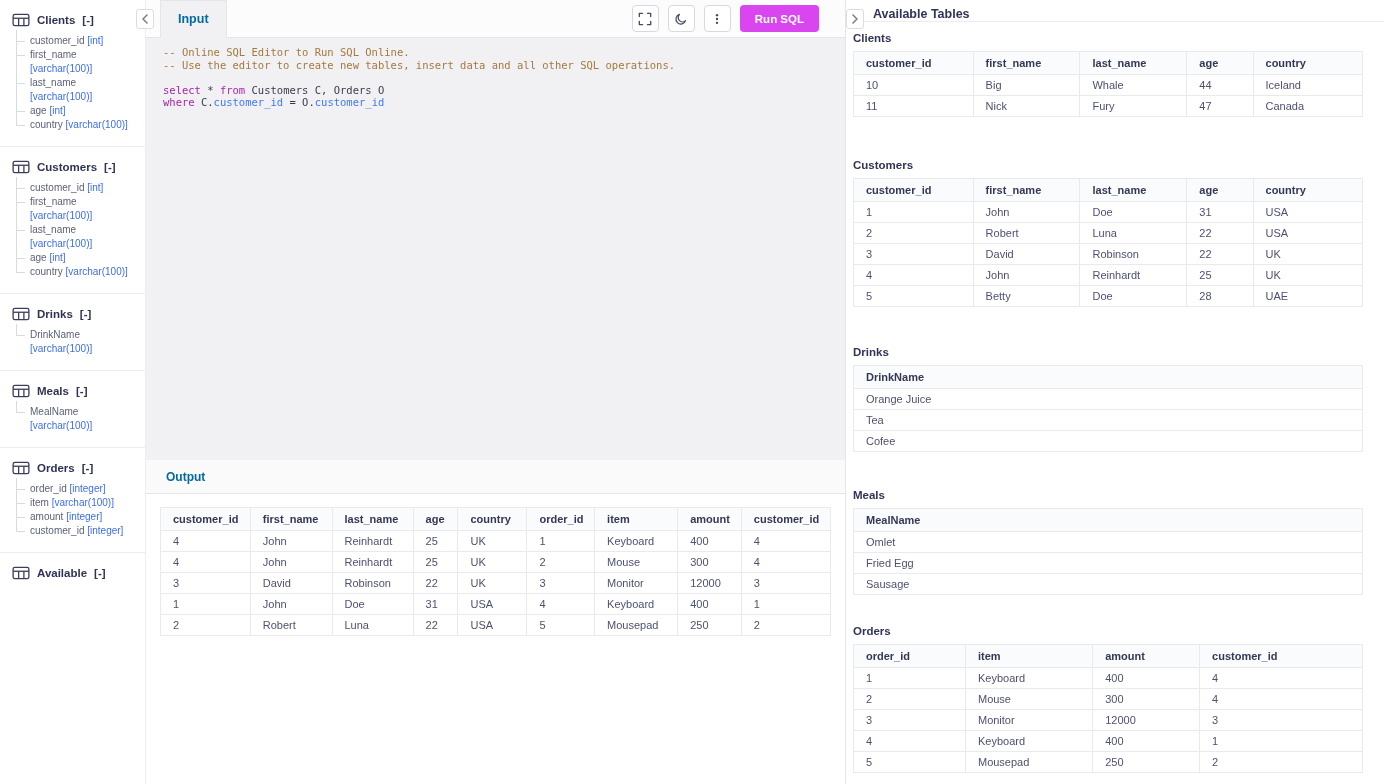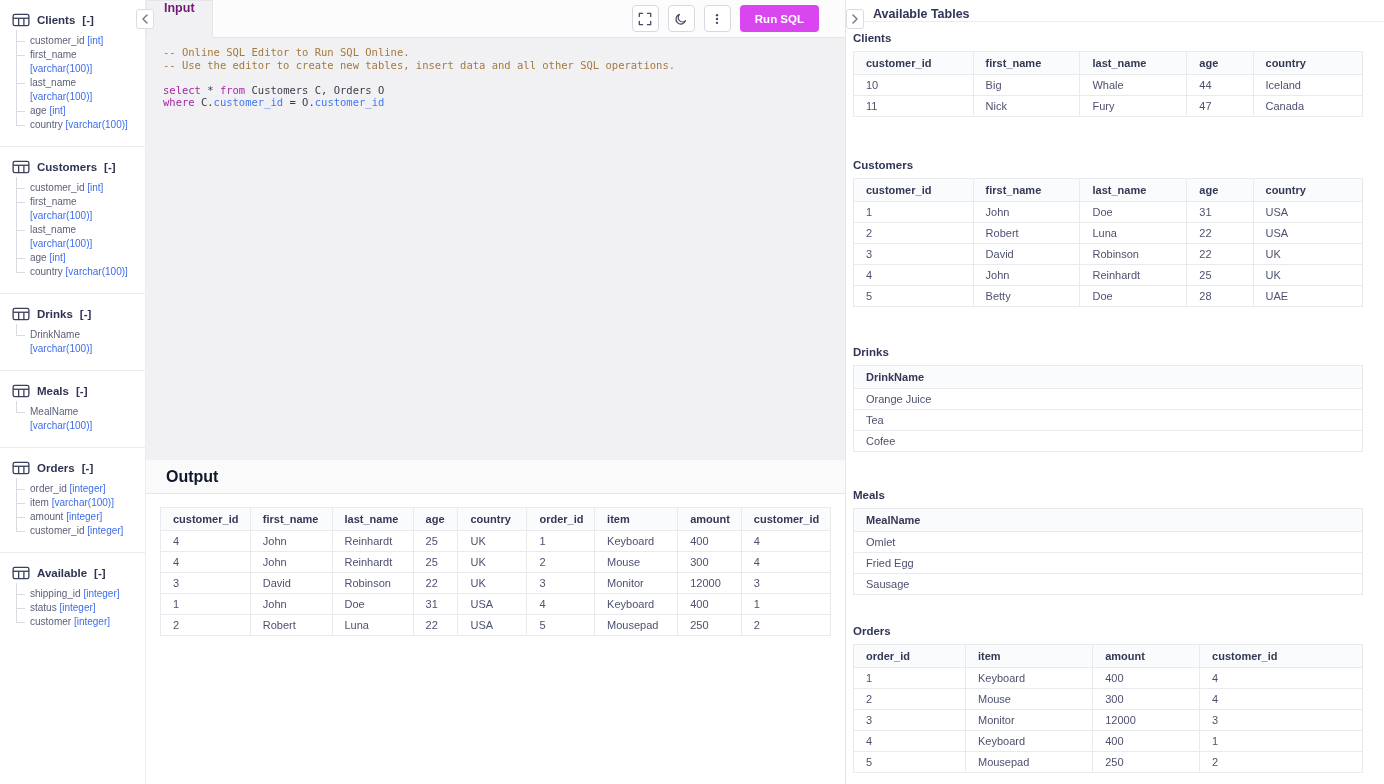--- a/index.html
+++ b/index.html
@@ -23,39 +23,39 @@
   .scols .cn { color:#5d6178; }
   .scols .ct { color:#3d6deb; }
 
   
   .middle { width:700px; flex:none; display:flex; flex-direction:column; position:relative; border-right:1px solid #e4e5ea; background:#fff; }
   .toolbar { height:38px; flex:none; background:#fcfcfd; border-bottom:1px solid #e5e6ea; display:flex; align-items:center; }
   .collapse-btn { position:absolute; top:9px; width:18px; height:20px; background:#fff; border:1px solid #dcdde3;
     border-radius:3px; display:flex; align-items:center; justify-content:center; cursor:pointer; z-index:4; padding:0; }
   .collapse-btn svg { width:8px; height:10px; }
   .cb-left { left:-10px; }
-  .tab { height:38px; padding:0 17px; display:flex; align-items:flex-start;
-    background:#f1f1f4; border:1px solid #e5e6ea; border-bottom:none; font-size:12.5px; font-weight:bold; color:#701a75; cursor:pointer; }
+  .tab { height:38px; margin-left:14px; padding:0 17px; display:flex; align-items:center;
+    background:#f1f1f4; border:1px solid #e5e6ea; border-bottom:none; font-size:12.5px; font-weight:bold; color:#0369a1; cursor:pointer; }
   .tb-spacer { flex:1; }
   .icon-btn { width:27px; height:27px; margin-right:9px; background:#fff; border:1px solid #d8d9e0; border-radius:4px;
     display:flex; align-items:center; justify-content:center; cursor:pointer; padding:0; }
   .icon-btn svg { width:14px; height:14px; }
   .run-btn { height:27px; margin-right:26px; padding:0 15px; background:#d946ef; color:#fff; border:none; border-radius:4px;
     font-size:11.5px; font-weight:bold; font-family:inherit; cursor:pointer; }
 
   .editor { height:422px; flex:none; background:#f1f1f4; padding:8px 14px 0 17px;
     font-family:"DejaVu Sans Mono","Liberation Mono",monospace; font-size:10.5px; line-height:12.6px; cursor:text; }
   .cl { white-space:pre; }
   .tk-comment { color:#a3793d; }
   .tk-keyword { color:#a626a4; }
   .tk-plain   { color:#3a3c4a; }
   .tk-field   { color:#4078f2; }
 
   .output-header { height:34px; flex:none; background:#fafafb; border-bottom:1px solid #e5e6ea; display:flex; align-items:center; padding-left:20px; }
-  .output-title { font-size:16px; font-weight:bold; color:#0f172a; }
+  .output-title { font-size:12px; font-weight:bold; color:#0369a1; }
   .output-body { flex:1; background:#fff; padding:13px 14px 0 14px; }
 
   
   table.dt { border-collapse:collapse; background:#fff; }
   table.dt th, table.dt td { border:1px solid #e9eaee; text-align:left; font-weight:normal; }
   table.dt th { background:#fafbfc; font-size:11px; font-weight:bold; color:#343856; padding:5px 12px; }
   table.dt td { font-size:11px; color:#4d5170; padding:4px 12px; }
   .t-out { width:671px; table-layout:fixed; }
   .t-out th:nth-child(1),.t-out td:nth-child(1){width:13.4%}
   .t-out th:nth-child(2),.t-out td:nth-child(2){width:12.2%}
@@ -182,25 +182,20 @@
           <div class="shead">
             <svg class="ticon" viewBox="0 0 20 16" fill="none" stroke="#3a3f5c" stroke-width="1.5">
               <rect x="1" y="1.5" width="18" height="13" rx="2"></rect>
               <line x1="1" y1="6" x2="19" y2="6"></line>
               <line x1="7.3" y1="6" x2="7.3" y2="14.5"></line>
               <line x1="13.3" y1="6" x2="13.3" y2="14.5"></line>
             </svg>
             <span class="sname">Available</span>
             <span class="stoggle">[-]</span>
           </div>
-          <ul class="scols">
-            <li><span class="cn">shipping_id </span><span class="ct">[integer]</span></li>
-            <li><span class="cn">status </span><span class="ct">[integer]</span></li>
-            <li><span class="cn">customer </span><span class="ct">[integer]</span></li>
-          </ul>
         </div>
       </div>
   </aside>
 
   <div class="middle">
     <button class="collapse-btn cb-left">
       <span>
         <svg viewBox="0 0 8 10" fill="none" stroke="#7c8093" stroke-width="1.6" stroke-linecap="round" stroke-linejoin="round" style="width:8px;height:10px;display:block">
             <path d="M6 1 L2 5 L6 9"></path>
           </svg>

